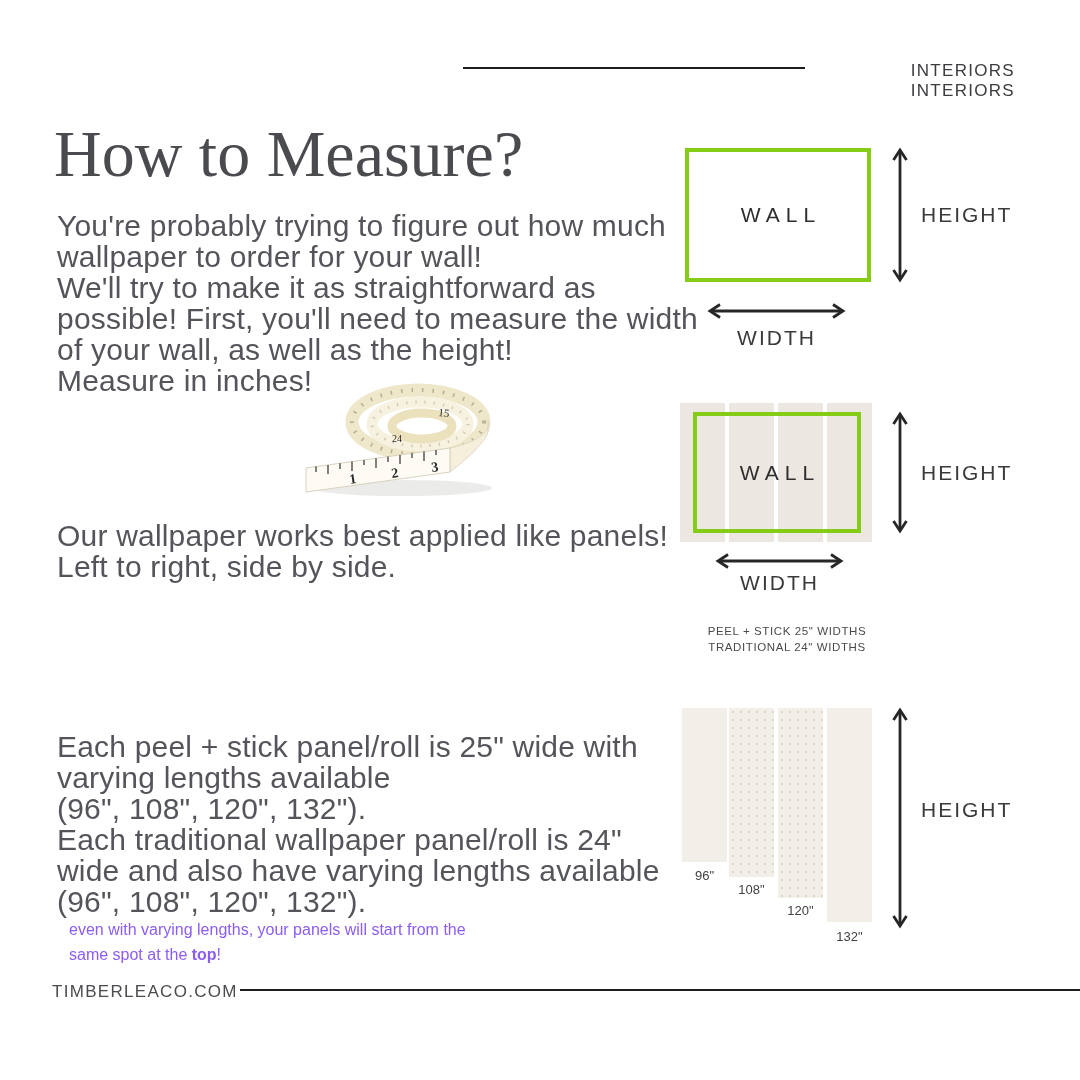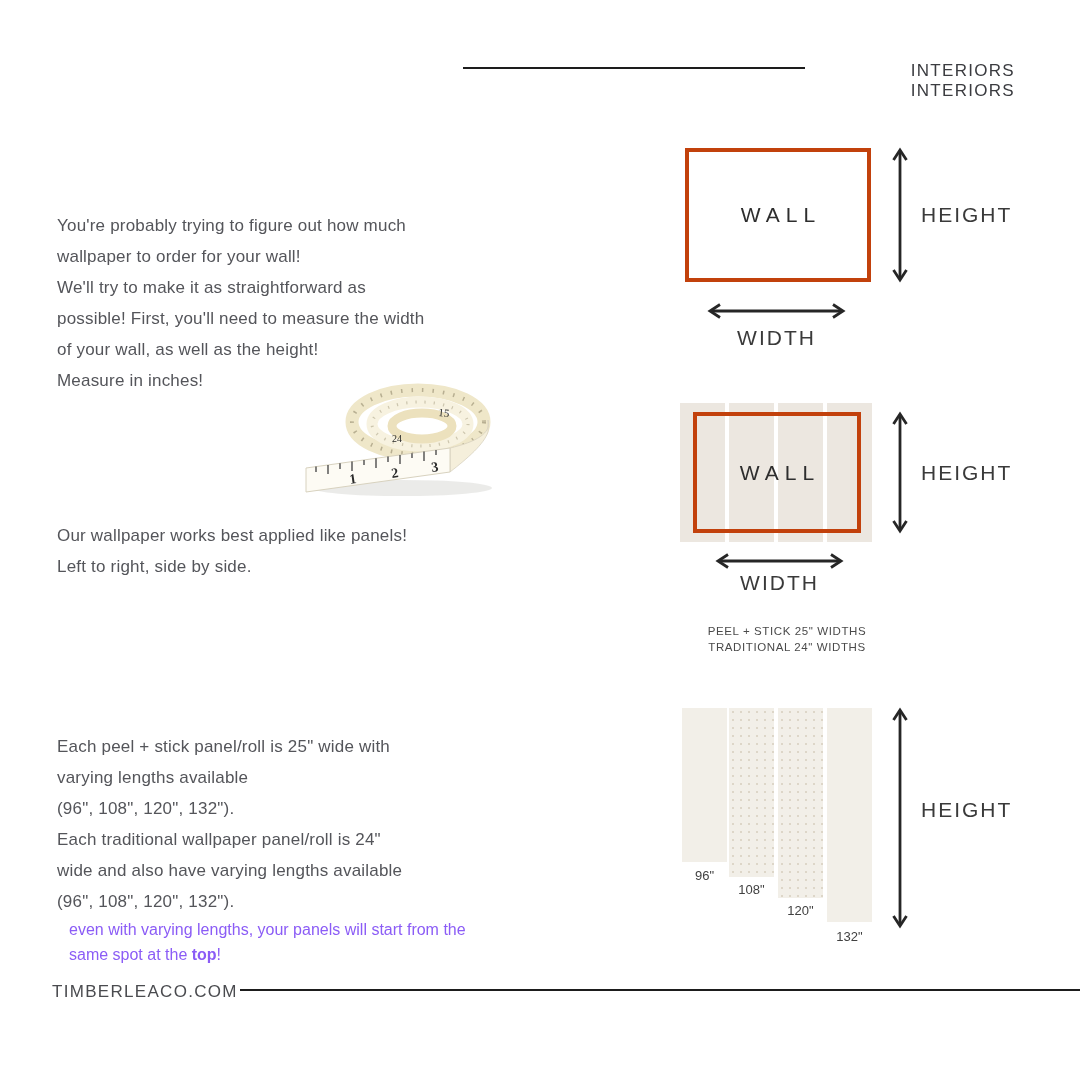--- a/index.html
+++ b/index.html
@@ -7,25 +7,25 @@
         font-family:"Liberation Sans",sans-serif;color:#505156;}
   .abs{position:absolute;}
   
   .hline{background:#1d1d1d;height:2px;}
   .brand{font-size:17px;letter-spacing:1.3px;color:#3b3c40;}
   .site{font-size:17px;letter-spacing:1.3px;color:#4a4b4f;}
   
   .title{font-family:"Liberation Serif",serif;font-weight:400;font-size:66px;color:#4a4b4e;
          letter-spacing:0;margin:0;}
   
-  .copy{font-size:17px;line-height:31px;letter-spacing:.2px;color:#54555a;white-space:pre-line;margin:0;}
+  .copy{font-size:30px;line-height:31px;letter-spacing:.2px;color:#54555a;white-space:pre-line;margin:0;}
   .note{font-size:16px;line-height:25px;color:#8b5cf6;white-space:pre-line;margin:12px;}
   .note b{font-weight:700;}
   
-  .wallrect{box-sizing:border-box;border:4px solid #c2410c;display:flex;align-items:center;justify-content:center;}
+  .wallrect{box-sizing:border-box;border:4px solid #84cc16;display:flex;align-items:center;justify-content:center;}
   .wall-label{font-size:21px;letter-spacing:6px;color:#2e2e2e;padding-left:6px;}
   .dim-label{font-size:21px;letter-spacing:2px;color:#3a3a3a;}
   .vcenter{display:flex;align-items:center;}
   .hcenter{display:flex;justify-content:center;}
   .panelbg{display:flex;gap:4px;}
   .panelbg .strip{flex:1;background:#ece7e0;}
   .caption{font-size:11.5px;line-height:16px;letter-spacing:.6px;color:#4a4a4a;
            text-align:center;white-space:pre-line;}
   .roll{background:#f2efe8;}
   .roll.dots{background-color:#f2efe8;
@@ -35,20 +35,21 @@
   svg{display:block;}
 </style>
 </head>
 <body>
 
 <div class="page">
 
   <div class="abs hline" style="left:463px;top:67px;width:342px;"></div>
   <div class="abs brand" style="left:825px;top:61px;width:190px;text-align:right;">INTERIORS INTERIORS</div>
 
+  <h1 class="abs title" style="left:54px;top:116px;">How to Measure?</h1>
 
   <p class="abs copy" style="left:57px;top:210px;">You're probably trying to figure out how much
 wallpaper to order for your wall!
 We'll try to make it as straightforward as
 possible! First, you'll need to measure the width
 of your wall, as well as the height!
 Measure in inches!</p>
 
 
   <div class="abs" style="left:300px;top:380px;">

